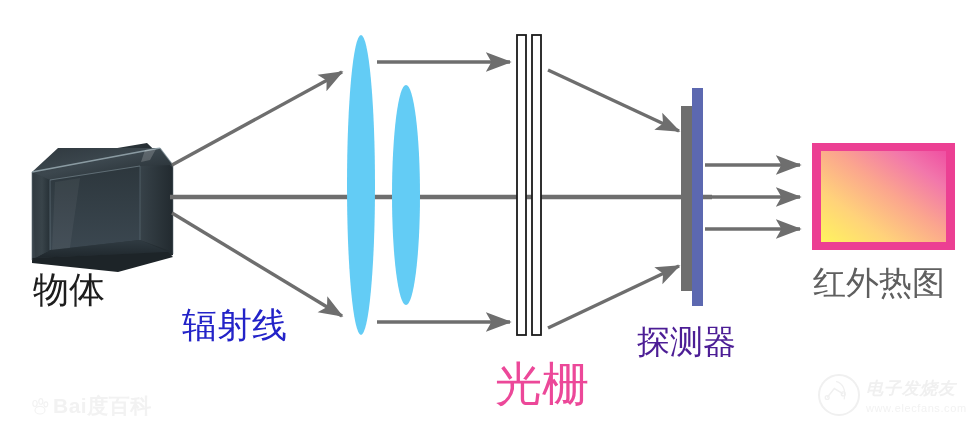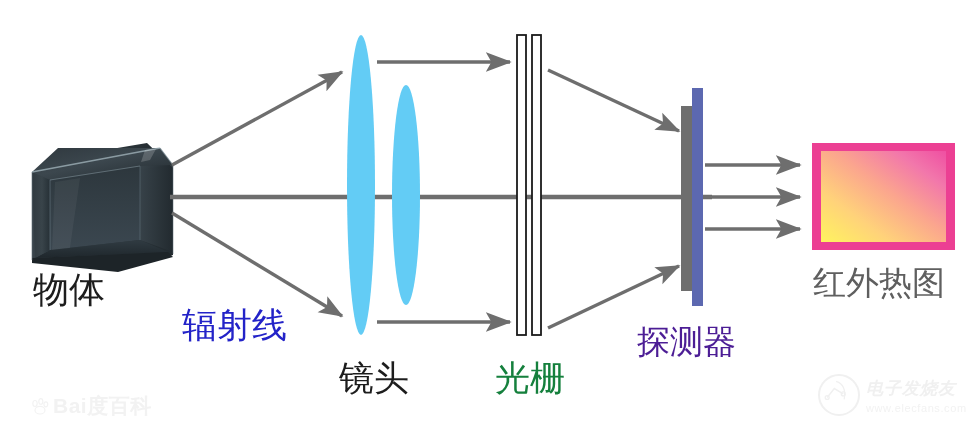--- a/index.html
+++ b/index.html
@@ -44,22 +44,22 @@
   }
   .label-lens {
     left: 339px;
     top: 360px;
     font-size: 35px;
     color: #1d1d1d;
   }
   .label-grating {
     left: 495px;
     top: 360px;
-    font-size: 35px;
-    color: #15803d;
+    font-size: 47px;
+    color: #ec4899;
   }
   .label-detector {
     left: 637px;
     top: 325px;
     font-size: 33px;
     color: #4c1d95;
   }
   .label-thermal {
     left: 813px;
     top: 266px;
@@ -237,21 +237,20 @@
     </g>
 
     <g>
       <rect x="812" y="143" width="143" height="107" fill="#ec3f93"></rect>
       <rect x="821" y="151" width="125" height="91" fill="url(#thermalGrad)"></rect>
     </g>
   </svg>
 
   <div class="label label-radiation">辐射线</div>
   <div class="label label-object">物体</div>
-  <div class="label label-lens">镜头</div>
   <div class="label label-grating">光栅</div>
   <div class="label label-detector">探测器</div>
   <div class="label label-thermal">红外热图</div>
 
   <div class="watermark wm-baidu">
     <span class="paw">
       <svg viewBox="0 0 24 24" width="20" height="20">
         <ellipse cx="6" cy="9" rx="2.6" ry="3.6" fill="none" stroke="#f2f2f2" stroke-width="1.4"></ellipse>
         <ellipse cx="13" cy="6.5" rx="2.4" ry="3.4" fill="none" stroke="#f2f2f2" stroke-width="1.4"></ellipse>
         <ellipse cx="19" cy="10" rx="2.3" ry="3" fill="none" stroke="#f2f2f2" stroke-width="1.4"></ellipse>

